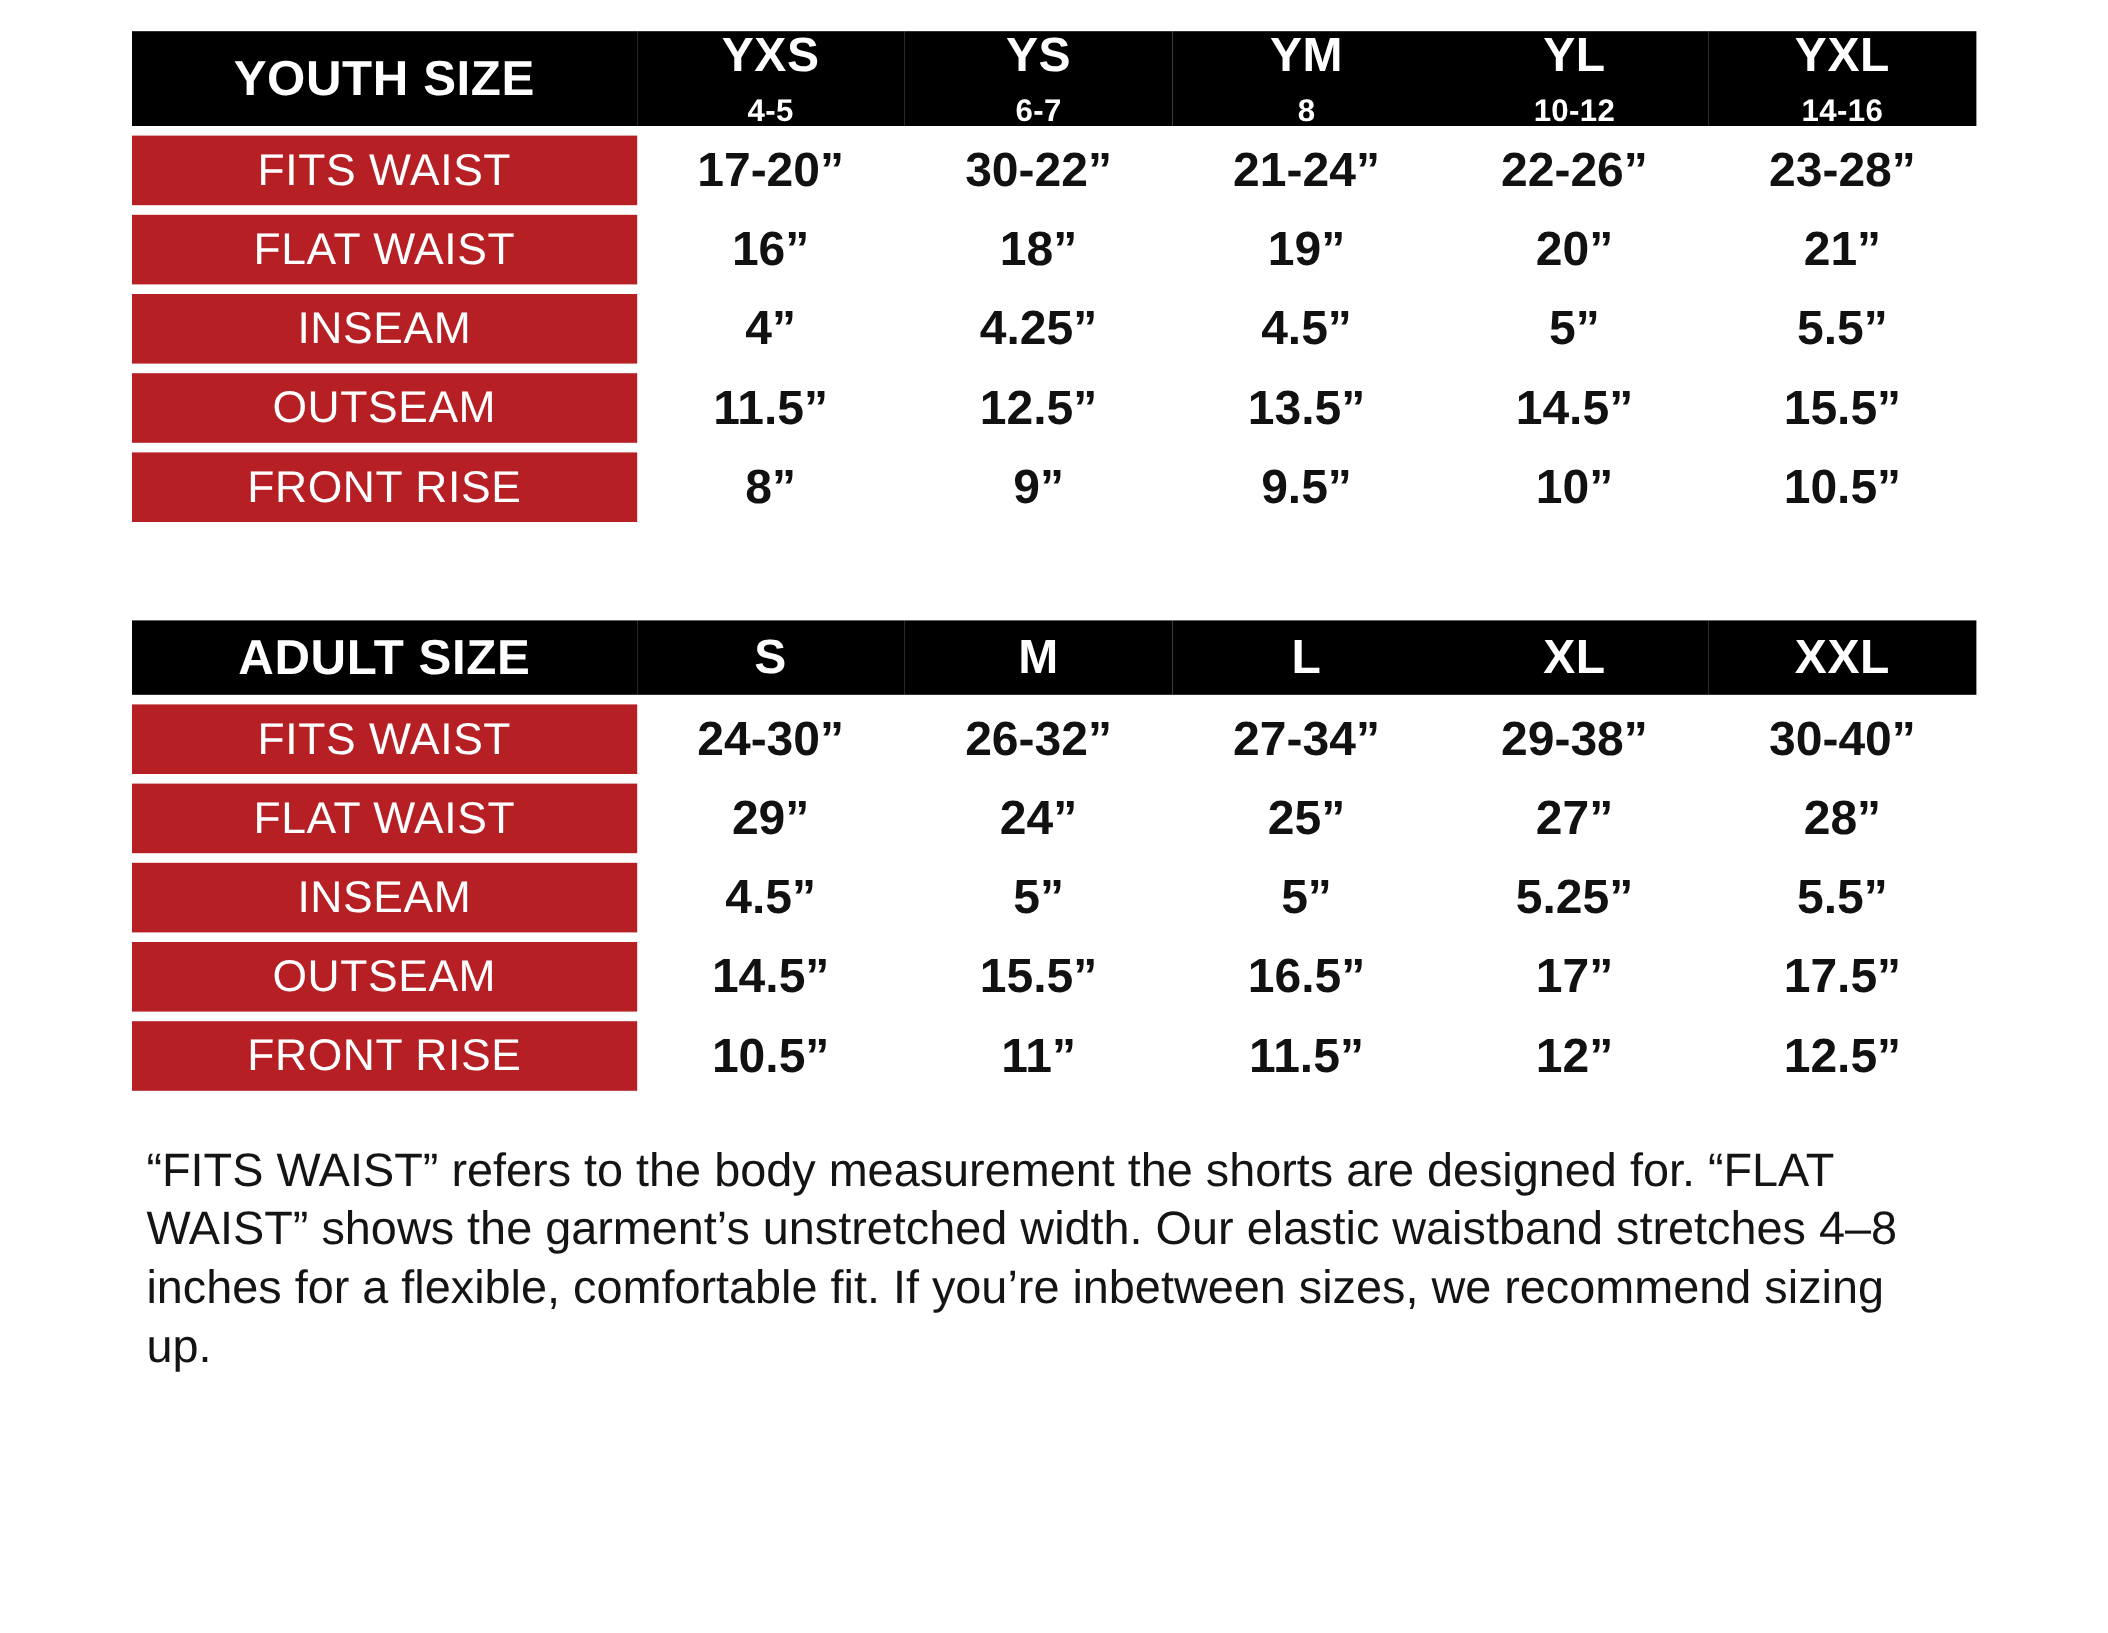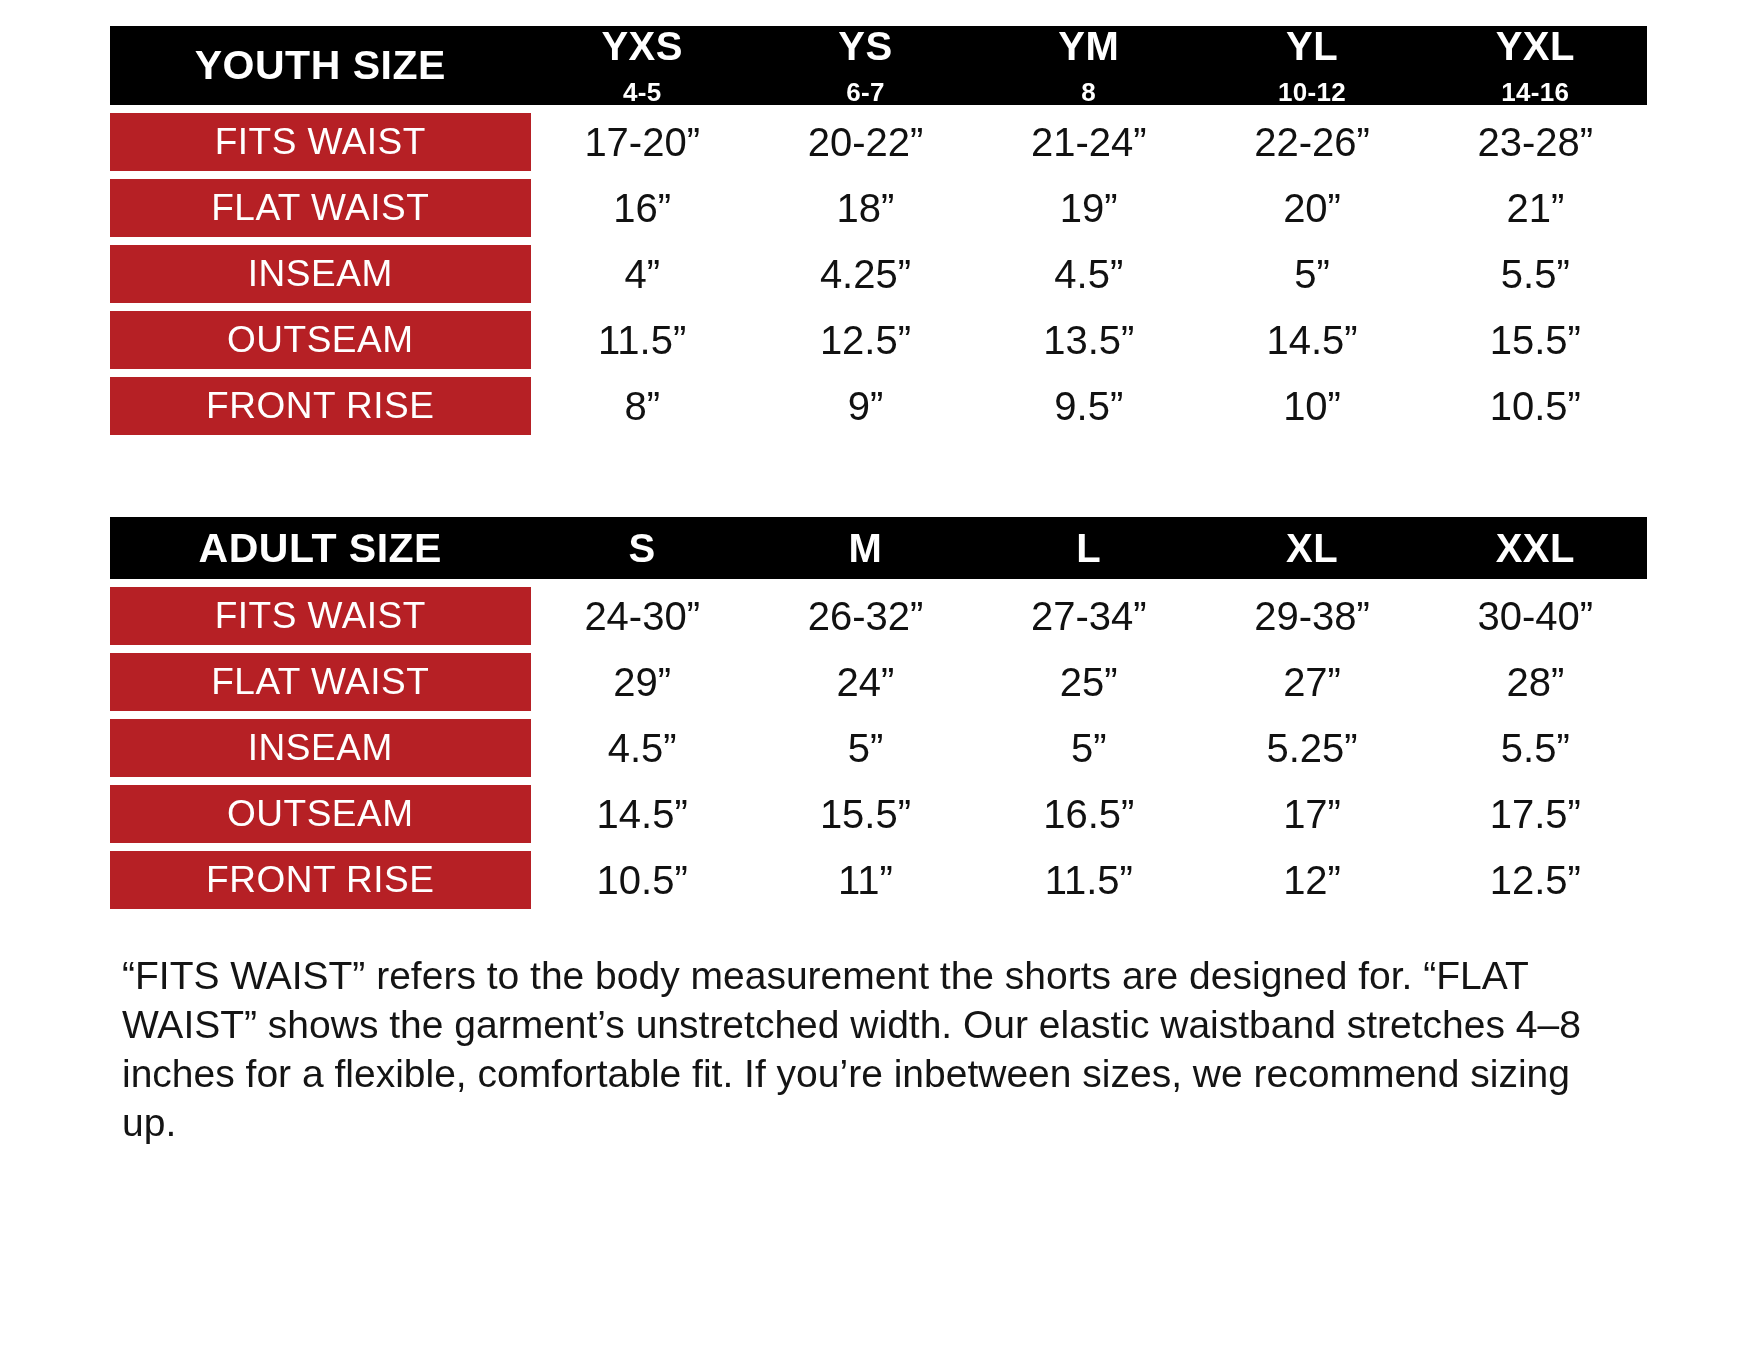--- a/index.html
+++ b/index.html
@@ -68,21 +68,21 @@
     vertical-align: middle;
     font-weight: normal;
     font-size: 37px;
     height: 58px;
     letter-spacing: 0.5px;
     padding: 0 10px;
   }
   .cell-val {
     text-align: center;
     vertical-align: middle;
-    font-weight: normal;
+    font-weight: bold;
     font-size: 40px;
     color: #111111;
     padding: 0 4px;
     height: 58px;
     white-space: nowrap;
   }
 
   .table-gap { height: 66px; }
 
   .footnote {
@@ -130,21 +130,21 @@
         <th class="hdr-size">
           <span>YXL</span>
           <span class="sub">14-16</span>
         </th>
       </tr>
     </thead>
     <tbody>
       <tr>
         <td class="row-label">FITS WAIST</td>
         <td class="cell-val">17-20”</td>
-        <td class="cell-val">20-22”</td>
+        <td class="cell-val">30-22”</td>
         <td class="cell-val">21-24”</td>
         <td class="cell-val">22-26”</td>
         <td class="cell-val">23-28”</td>
       </tr>
       <tr>
         <td class="row-label">FLAT WAIST</td>
         <td class="cell-val">16”</td>
         <td class="cell-val">18”</td>
         <td class="cell-val">19”</td>
         <td class="cell-val">20”</td>

